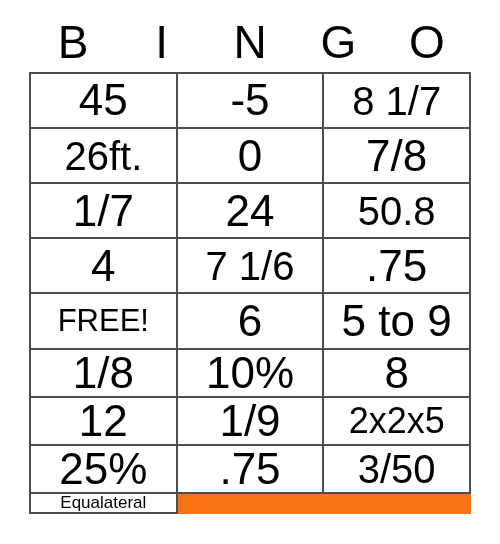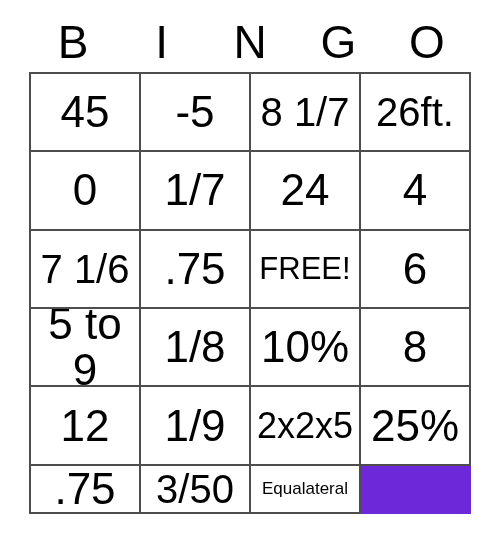--- a/index.html
+++ b/index.html
@@ -50,23 +50,23 @@
   .grid {
     position: absolute;
     left: 29px;
     top: 72px;
     width: 442px;
     height: 442px;
     box-sizing: border-box;
     border-top: 2px solid #4d4d4d;
     border-left: 2px solid #4d4d4d;
     display: grid;
-    grid-template-columns: repeat(4, 1fr);
+    grid-template-columns: repeat(3, 1fr);
     grid-template-rows: repeat(5, 1fr);
-    background: #6d28d9;
+    background: #f97316;
   }
   .cell {
     box-sizing: border-box;
     border-right: 2px solid #4d4d4d;
     border-bottom: 2px solid #4d4d4d;
     display: flex;
     align-items: center;
     justify-content: center;
     text-align: center;
     overflow: hidden;
@@ -112,24 +112,30 @@
         <span class="cell-text sz-md">8 1/7</span>
       </div>
     <div class="cell">
         <span class="cell-text sz-md">26ft.</span>
       </div>
     <div class="cell">
         <span class="cell-text sz-lg">0</span>
       </div>
 
     <div class="cell">
+        <span class="cell-text sz-lg">7/8</span>
+      </div>
+    <div class="cell">
         <span class="cell-text sz-lg">1/7</span>
       </div>
     <div class="cell">
         <span class="cell-text sz-lg">24</span>
+      </div>
+    <div class="cell">
+        <span class="cell-text sz-md">50.8</span>
       </div>
     <div class="cell">
         <span class="cell-text sz-lg">4</span>
       </div>
 
     <div class="cell">
         <span class="cell-text sz-md">7 1/6</span>
       </div>
     <div class="cell">
         <span class="cell-text sz-lg">.75</span>

